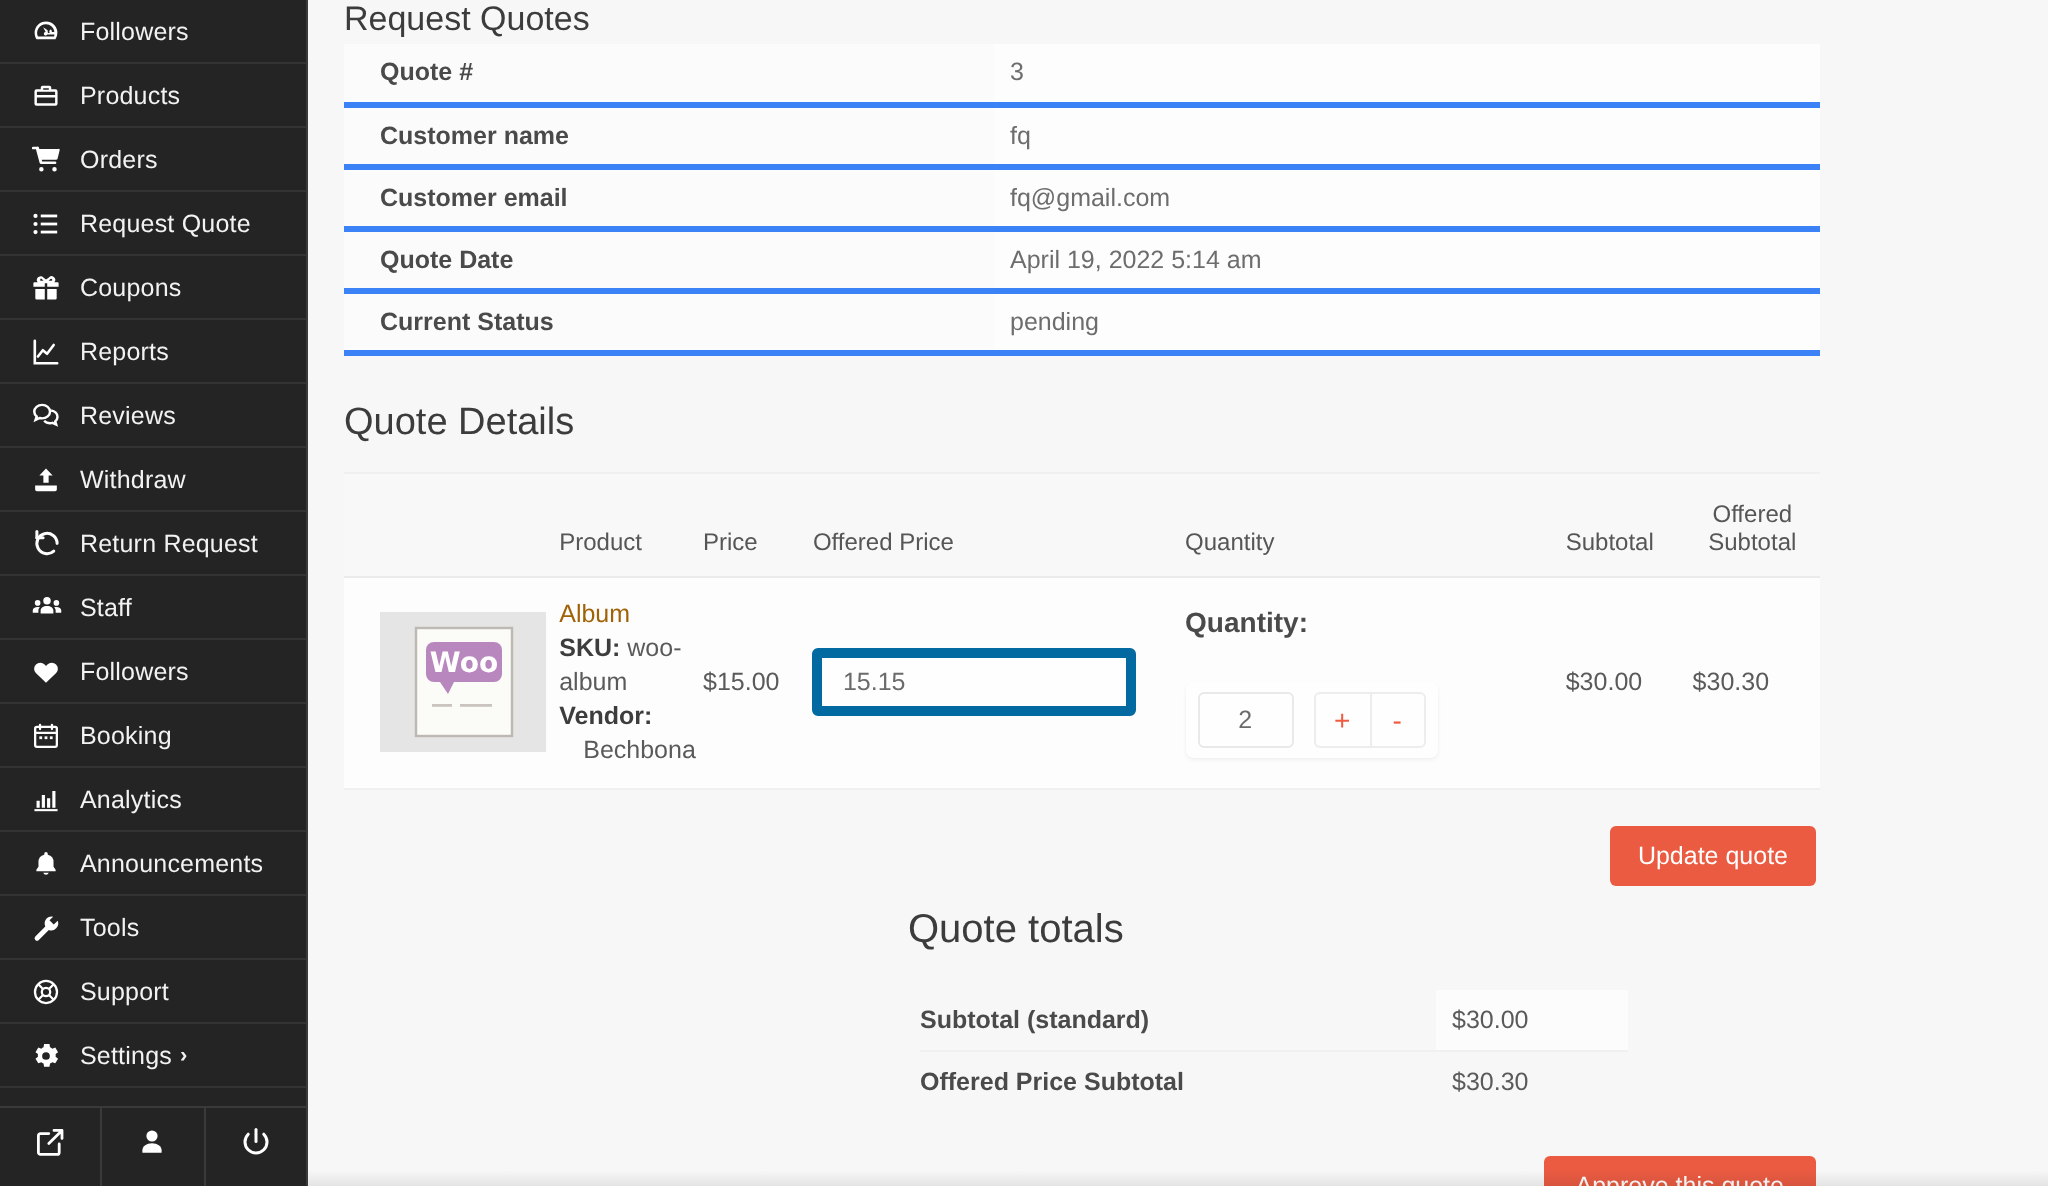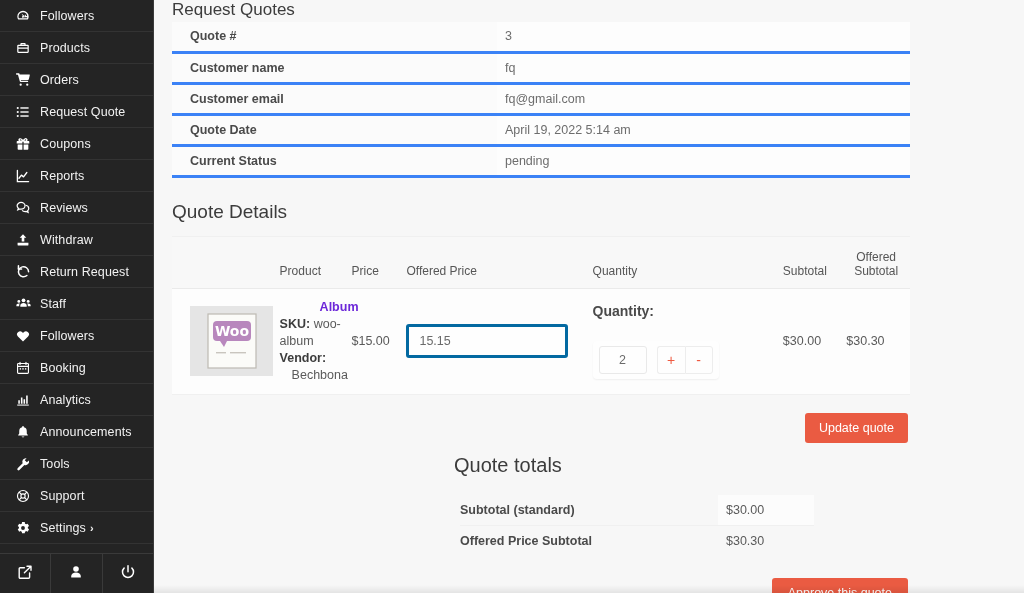--- a/index.html
+++ b/index.html
@@ -141,28 +141,28 @@
   }
 
   .thumb-cell { padding-left: 18px !important; }
   .thumb {
     width: 83px; height: 70px;
     background: #e5e5e5;
     display: flex; align-items: center; justify-content: center;
   }
   .thumb svg { display:block; }
 
-  .prod-name { font-weight: bold; color: #6d28d9; line-height: 17px; margin-left: 40px; }
+  .prod-name { font-weight: normal; color: #a16207; line-height: 17px; }
   .prod-meta { color: #5a5a5a; line-height: 17px; }
   .prod-meta b { color: #3d3d3d; }
   .prod-vendor-val { display: block; padding-left: 12px; }
 
   .offered-input {
     width: 162px; height: 34px;
-    border: 3px solid #0369a1;
+    border: 5px solid #0369a1;
     border-radius: 3px;
     background: #fefefe;
     font-size: 12.5px;
     color: #6b6b6b;
     padding: 0 10px;
     font-family: "Liberation Sans", sans-serif;
     outline: none;
   }
 
   .qty-label { font-size: 14px; color: #4a4a4a; font-weight: 600; margin-bottom: 22px; }

